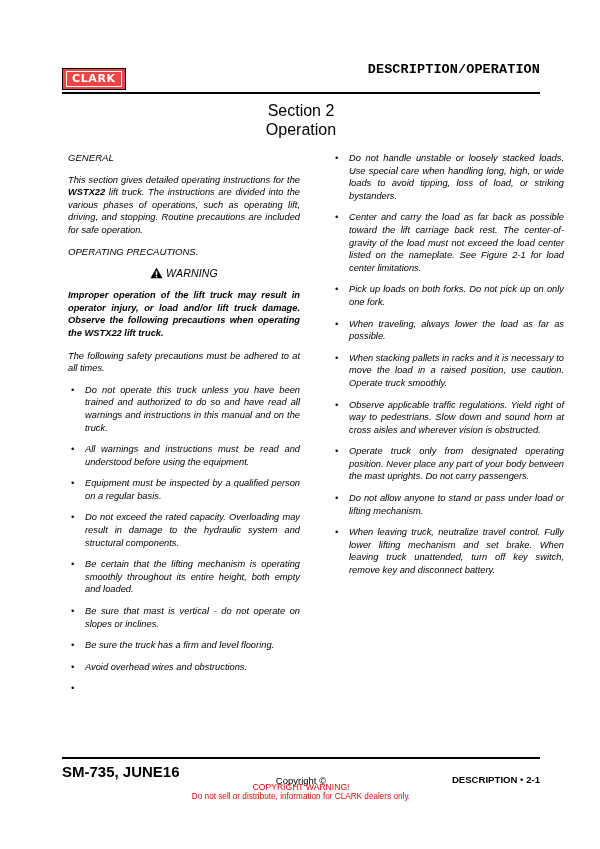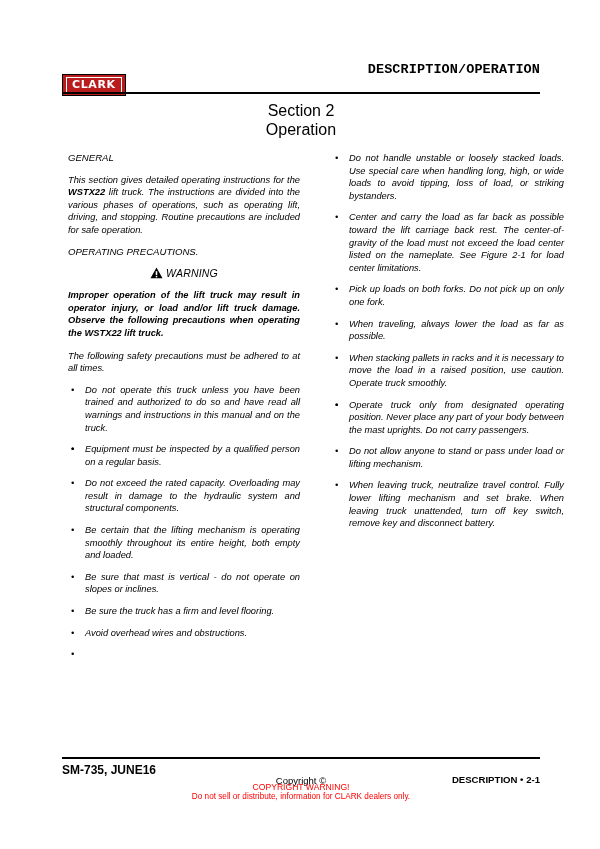--- a/index.html
+++ b/index.html
@@ -28,22 +28,22 @@
   .header {
     position: absolute;
     left: 62px;
     top: 58px;
     width: 478px;
     height: 32px;
   }
   .logo-box {
     position: absolute;
     left: 0;
-    top: 16px;
-    background: #b91c1c;
+    top: 10px;
+    background: #ef4444;
     border: 1px solid #000;
     padding: 2px 3px;
     display: inline-block;
   }
   .logo-inner {
     border: 1.5px solid #fff;
     padding: 1px 5px 1px 5px;
     color: #fff;
     font-family: "DejaVu Sans", sans-serif;
     font-weight: bold;
@@ -160,21 +160,21 @@
     position: absolute;
     left: 62px;
     top: 763px;
     width: 478px;
     height: 50px;
   }
   .footer-left {
     position: absolute;
     left: 0;
     top: 0;
-    font-size: 12px;
+    font-size: 15px;
     font-weight: bold;
   }
   .footer-right {
     position: absolute;
     right: 0;
     top: 11px;
     font-size: 9.6px;
     font-weight: bold;
     padding-left: 27px;
   }
@@ -241,39 +241,39 @@
         </svg>
       </span><span class="warn-word">WARNING</span>
     </div>
 
     <p class="bold-block">Improper operation of the lift truck may result in operator injury, or load and/or lift truck damage. Observe the following precautions when operating the WSTX22 lift truck.</p>
 
     <p class="body">The following safety precautions must be adhered to at all times.</p>
 
     <ul class="bullets">
       <li><span class="dot">•</span><span>Do not operate this truck unless you have been trained and authorized to do so and have read all warnings and instructions in this manual and on the truck.</span></li>
-      <li><span class="dot">•</span></li>
+      <li><span class="dot">•</span><span>All warnings and instructions must be read and understood before using the equipment.</span></li>
       <li><span class="dot">•</span><span>Equipment must be inspected by a qualified person on a regular basis.</span></li>
       <li><span class="dot">•</span><span>Do not exceed the rated capacity. Overloading may result in damage to the hydraulic system and structural components.</span></li>
       <li><span class="dot">•</span><span>Be certain that the lifting mechanism is operating smoothly throughout its entire height, both empty and loaded.</span></li>
       <li><span class="dot">•</span><span>Be sure that mast is vertical - do not operate on slopes or inclines.</span></li>
       <li><span class="dot">•</span><span>Be sure the truck has a firm and level flooring.</span></li>
       <li><span class="dot">•</span><span>Avoid overhead wires and obstructions.</span></li>
       <li><span class="dot">•</span></li>
     </ul>
   </div>
 
   <div class="col col-right">
     <ul class="bullets">
       <li><span class="dot">•</span><span>Do not handle unstable or loosely stacked loads. Use special care when handling long, high, or wide loads to avoid tipping, loss of load, or striking bystanders.</span></li>
       <li><span class="dot">•</span><span>Center and carry the load as far back as possible toward the lift carriage back rest. The center-of-gravity of the load must not exceed the load center listed on the nameplate. See Figure 2-1 for load center limitations.</span></li>
       <li><span class="dot">•</span><span>Pick up loads on both forks. Do not pick up on only one fork.</span></li>
       <li><span class="dot">•</span><span>When traveling, always lower the load as far as possible.</span></li>
       <li><span class="dot">•</span><span>When stacking pallets in racks and it is necessary to move the load in a raised position, use caution. Operate truck smoothly.</span></li>
-      <li><span class="dot">•</span></li>
+      <li><span class="dot">•</span><span>Observe applicable traffic regulations. Yield right of way to pedestrians. Slow down and sound horn at cross aisles and wherever vision is obstructed.</span></li>
       <li><span class="dot">•</span><span>Operate truck only from designated operating position. Never place any part of your body between the mast uprights. Do not carry passengers.</span></li>
       <li><span class="dot">•</span><span>Do not allow anyone to stand or pass under load or lifting mechanism.</span></li>
       <li><span class="dot">•</span><span>When leaving truck, neutralize travel control. Fully lower lifting mechanism and set brake. When leaving truck unattended, turn off key switch, remove key and disconnect battery.</span></li>
     </ul>
   </div>
 
   <div class="footer-rule"></div>
   <div class="footer">
     <div class="footer-left">SM-735,  JUNE16</div>
     <div class="footer-right">DESCRIPTION  •  2-1</div>

